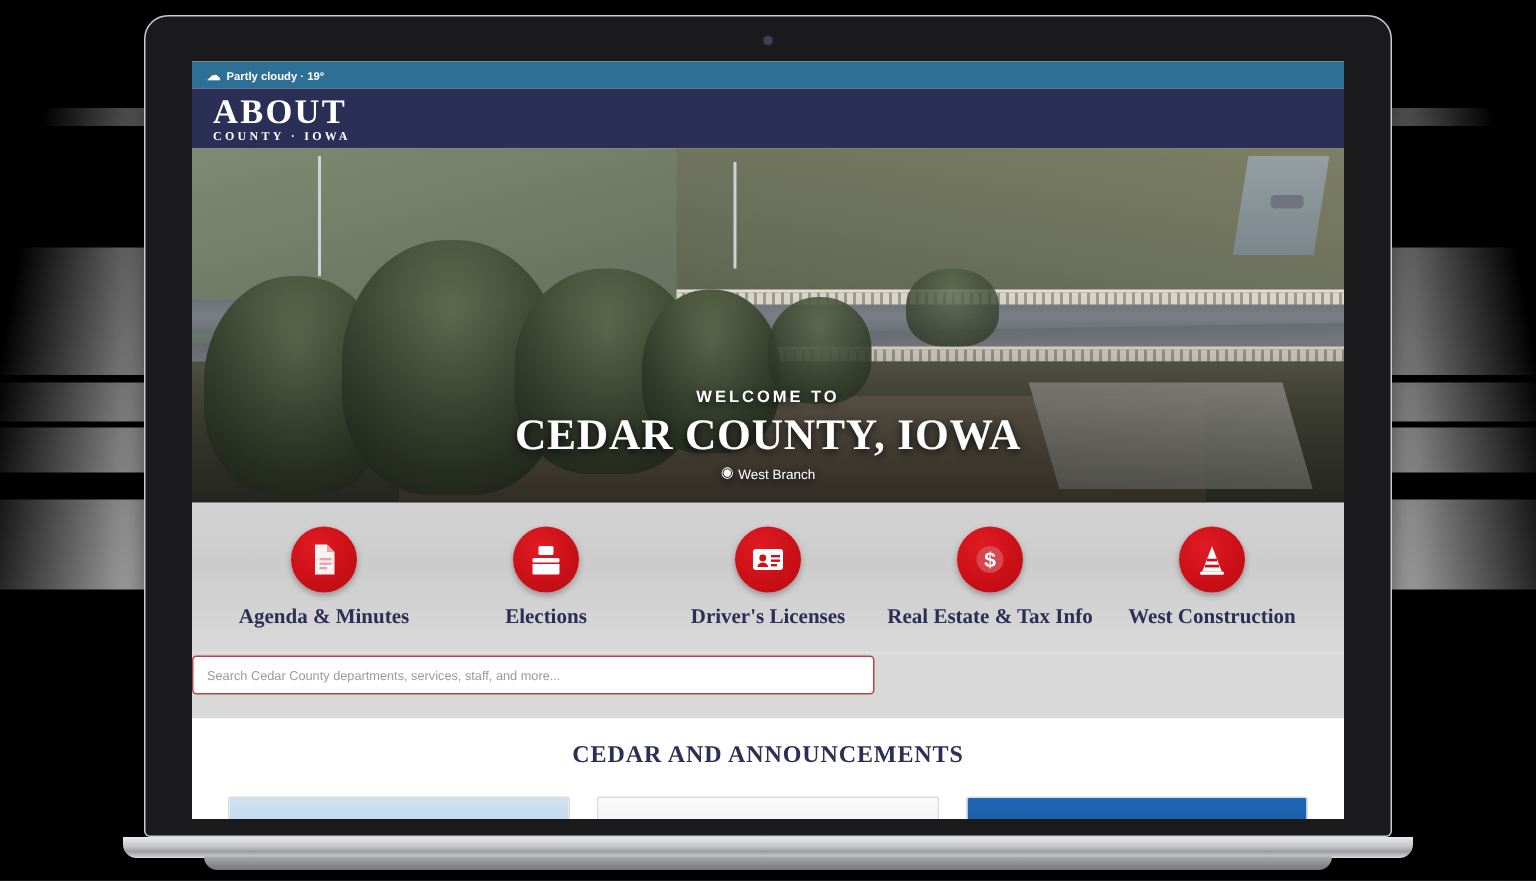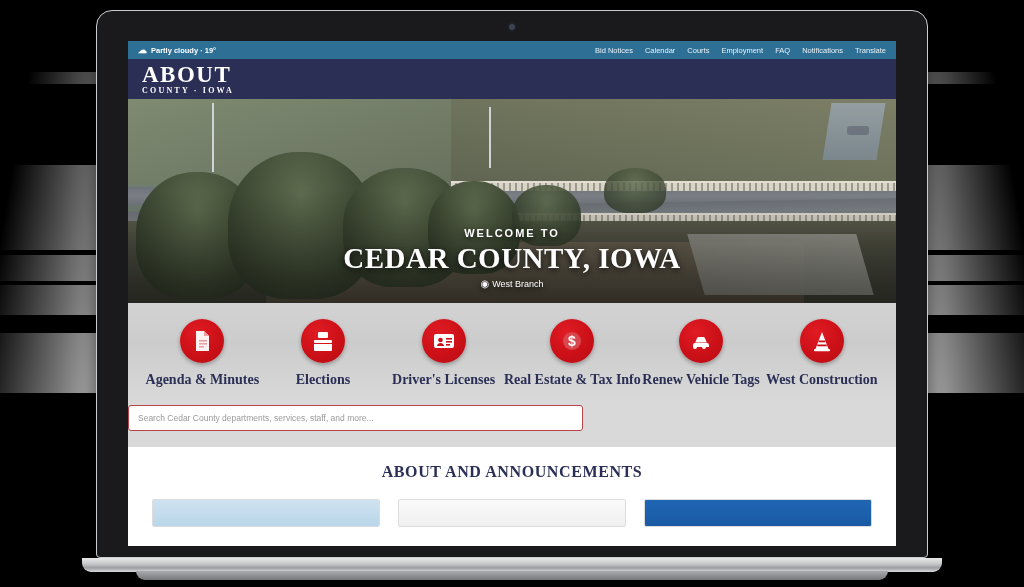--- a/index.html
+++ b/index.html
@@ -84,21 +84,21 @@
     color:#fff; font-size:8.5px; font-weight:bold; letter-spacing:.4px;
     text-decoration:none; display:flex; align-items:center; gap:4px;
     white-space:nowrap;
   }
   .caret {
     width:0; height:0; border-left:3px solid transparent;
     border-right:3px solid transparent; border-top:4px solid #fff;
   }
 
   
-  #hero { position:relative; height:204px; overflow:hidden; background:#6e7d72; }
+  #hero { position:relative; height:236px; overflow:hidden; background:#6e7d72; }
   #hero-photo { position:absolute; inset:0; }
   .h-sky   { position:absolute; left:0; top:0; width:100%; height:16%;
              background:linear-gradient(180deg,#8b8f79 0%,#7e8570 100%); }
   .h-field-top { position:absolute; left:0; top:0; width:100%; height:42%;
              background:linear-gradient(165deg,#7f8a72 0%,#69735f 55%,#5d6654 100%); }
   .h-field-right { position:absolute; right:0; top:0; width:58%; height:44%;
              background:linear-gradient(190deg,#7d7f66 0%,#6b705a 60%,#5e6450 100%); }
   .h-road {
     position:absolute; left:0; width:100%;
     background:linear-gradient(180deg,#6d7278 0%,#7d8288 50%,#72777d 100%);
@@ -248,29 +248,20 @@
 <div id="laptop">
   <div id="lid"></div>
   <div id="camera"></div>
 
   <div id="screen">
 
     <div id="utility-bar">
       <div id="weather">
         <span class="cloud-glyph">☁</span>
         <span>Partly cloudy · 19°</span>
-      </div>
-      <div id="utility-links">
-        <a>Bid Notices</a>
-        <a>Calendar</a>
-        <a>Courts</a>
-        <a>Employment</a>
-        <a>FAQ</a>
-        <a>Notifications</a>
-        <a>Translate</a>
       </div>
     </div>
 
     <div id="header">
       <a id="logo">
         <div id="logo-main">ABOUT</div>
         <div id="logo-sub">COUNTY · IOWA</div>
       </a>
     </div>
 
@@ -353,50 +344,41 @@
       <a class="ql-item">
         <span class="ql-circle">
           <svg viewBox="0 0 24 24">
               <circle cx="12" cy="12" r="9" fill="#d8474e"></circle>
               <text x="12" y="17" text-anchor="middle" font-size="14" font-weight="bold" fill="#fff" font-family="Liberation Sans, sans-serif">$</text>
             </svg>
         </span>
         <span class="ql-label">Real Estate &amp; Tax Info</span>
       </a>
 
-      <a class="ql-item">
-        <span class="ql-circle">
-          <svg viewBox="0 0 24 24">
-              <path d="M4 16a2 2 0 0 1 2-2h12a2 2 0 0 1 2 2v2h-3a2 2 0 0 1-4 0H8a2 2 0 0 1-4 0z"></path>
-              <path d="M6.2 13.5 8 9.2A2 2 0 0 1 9.9 8h4.2a2 2 0 0 1 1.9 1.2l1.8 4.3z"></path>
-            </svg>
-        </span>
-        <span class="ql-label">Renew Vehicle Tags</span>
-      </a>
 
       <a class="ql-item">
         <span class="ql-circle">
           <svg viewBox="0 0 24 24">
               <path d="M12 3 18.5 20h-13z"></path>
               <rect x="4" y="20" width="16" height="2.2" rx="1"></rect>
               <rect x="8.6" y="11.5" width="6.8" height="1.8" fill="#cc1017"></rect>
               <rect x="7.2" y="15.5" width="9.6" height="1.8" fill="#cc1017"></rect>
             </svg>
         </span>
         <span class="ql-label">West Construction</span>
       </a>
 
     </div>
 
     <div id="search-row">
       <input id="search-input" type="text" placeholder="Search Cedar County departments, services, staff, and more..." style="">
     </div>
 
     <div id="news">
-      <div id="news-heading">ABOUT AND ANNOUNCEMENTS</div>
+      <div id="news-heading">CEDAR AND ANNOUNCEMENTS</div>
       <div id="news-cards">
         <div class="news-card c1">
             <div class="strip"></div>
           </div>
         <div class="news-card c2">
             <div class="strip"></div>
           </div>
         <div class="news-card c3">
             <div class="strip"></div>
           </div>

